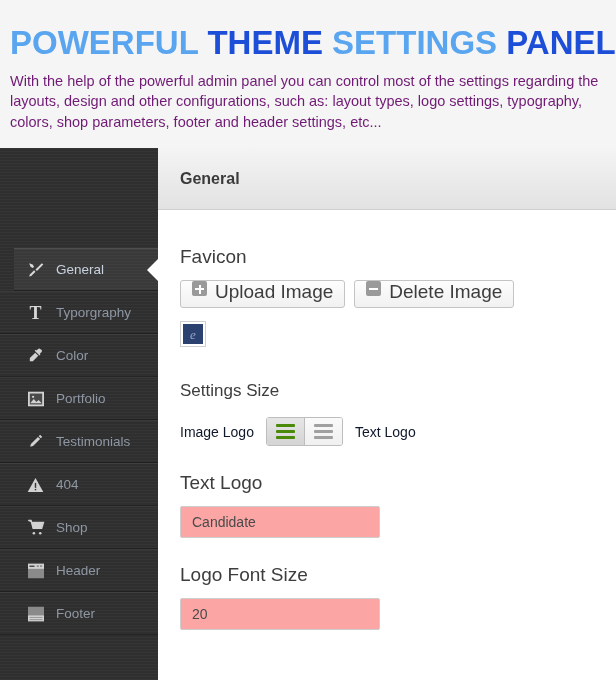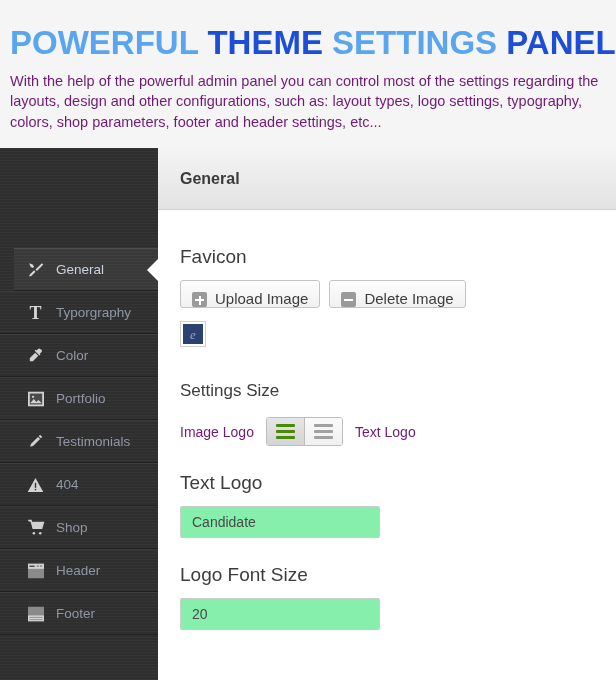--- a/index.html
+++ b/index.html
@@ -168,29 +168,29 @@
     color: #3d3d3d;
     margin: 0 0 16px 0;
   }
   .gap-lg { height: 34px; }
   .gap-md { height: 26px; }
 
   
   .btn-row { display: flex; gap: 9px; }
   .btn {
     display: inline-flex;
-    align-items: flex-end;
+    align-items: flex-start;
     gap: 8px;
     height: 28px;
     padding: 0 11px;
     box-sizing: border-box;
     background: linear-gradient(to bottom, #fdfdfd 0%, #f1f1f1 100%);
     border: 1px solid #c4c4c4;
     border-radius: 3px;
-    font-size: 15px;
+    font-size: 19px;
     color: #3d3d3d;
     cursor: pointer;
     white-space: nowrap;
   }
   .btn-ico {
     width: 15px;
     height: 15px;
     border-radius: 2px;
     background: #9a9a9a;
     position: relative;
@@ -240,21 +240,21 @@
   }
 
   
   .toggle-row {
     display: flex;
     align-items: center;
     gap: 12px;
   }
   .toggle-side {
     font-size: 14px;
-    color: #701a75;
+    color: #0f172a;
   }
   .toggle {
     display: flex;
     border: 1px solid #bdbdbd;
     border-radius: 3px;
     overflow: hidden;
   }
   .tg-seg {
     width: 37px;
     height: 27px;
@@ -281,21 +281,21 @@
   .tg-seg.off .tg-bar { background: #a0a0a0; }
 
   
   .txt-input {
     width: 200px;
     height: 32px;
     box-sizing: border-box;
     padding: 0 11px;
     border: 1px solid #cdcdcd;
     border-radius: 2px;
-    background: #86efac;
+    background: #fca5a5;
     font-family: "Liberation Sans", sans-serif;
     font-size: 14px;
     color: #4a4a4a;
     outline: none;
   }
 </style>
 </head>
 <body>
 
 <div class="banner">

